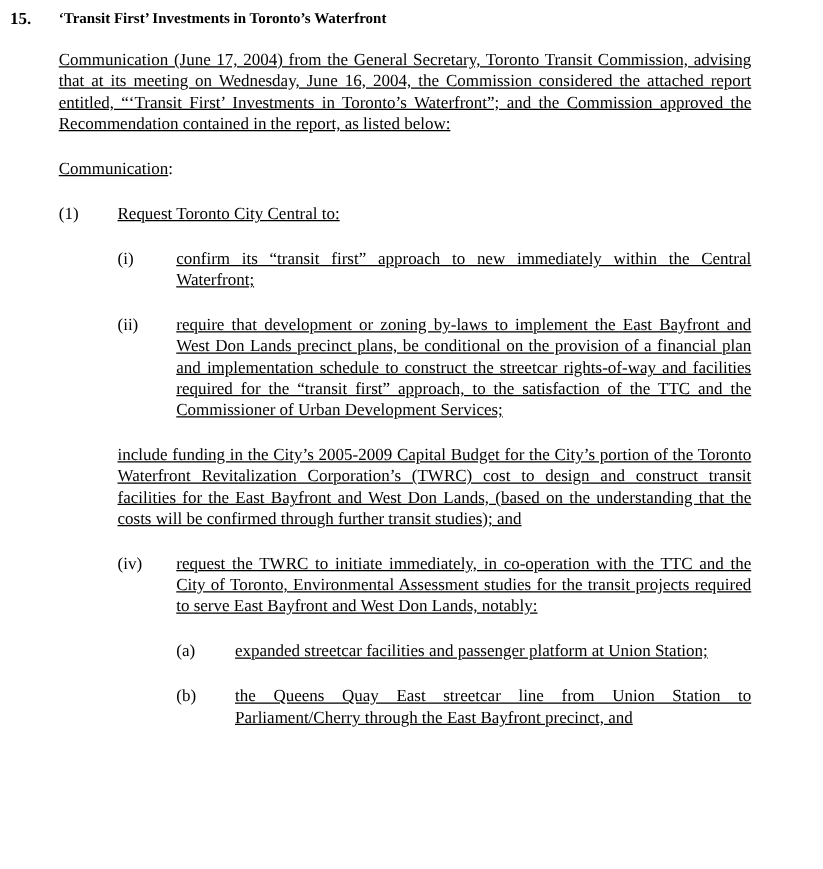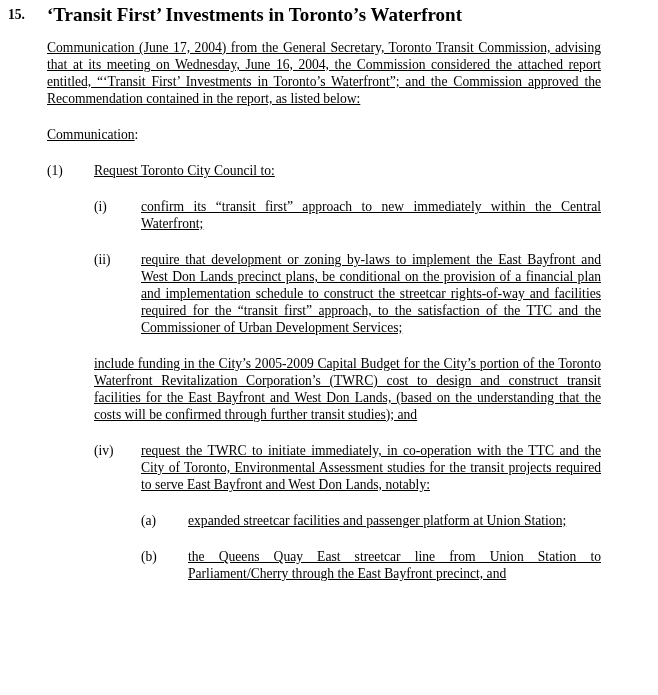--- a/index.html
+++ b/index.html
@@ -9,21 +9,21 @@
     height: 695px;
     overflow: hidden;
     font-family: "Liberation Serif", "DejaVu Serif", serif;
     font-size: 13.6px;
     line-height: 17px;
     color: #000000;
   }
   .page { padding: 6px 57px 0 8px; }
   .head-row { display: flex; margin-bottom: 16px; }
   .item-num { flex: 0 0 39px; font-weight: bold; color: #000000; }
-  .item-title { font-size: 19px; font-weight: bold; }
+  .item-title { font-size: 12px; font-weight: bold; }
   .indent-1 { margin-left: 39px; }
   .block { margin-bottom: 19px; }
   .para { text-align: justify; text-decoration: underline; }
   .row { display: flex; }
   .lbl { flex: 0 0 47px; }
   .content { flex: 1; min-width: 0; }
   .underline { text-decoration: underline; }
 </style>
 </head>
 <body>
@@ -38,21 +38,21 @@
   <div class="indent-1">
 
     <p class="para block">Communication (June 17, 2004) from the General Secretary, Toronto Transit Commission, advising that at its meeting on Wednesday, June 16, 2004, the Commission considered the attached report entitled, “‘Transit First’ Investments in Toronto’s Waterfront”; and the Commission approved the Recommendation contained in the report, as listed below:</p>
 
     <p class="block"><span class="underline">Communication</span><span>:</span></p>
 
 
     <div class="row">
       <span class="lbl">(1)</span>
       <div class="content">
-        <p class="para block">Request Toronto City Council to:</p>
+        <p class="para block">Request Toronto City Central to:</p>
 
         <div class="row">
           <span class="lbl">(i)</span>
           <div class="content">
             <p class="para block">confirm its “transit first” approach to new immediately within the Central Waterfront;</p>
           </div>
         </div>
 
         <div class="row">
           <span class="lbl">(ii)</span>

